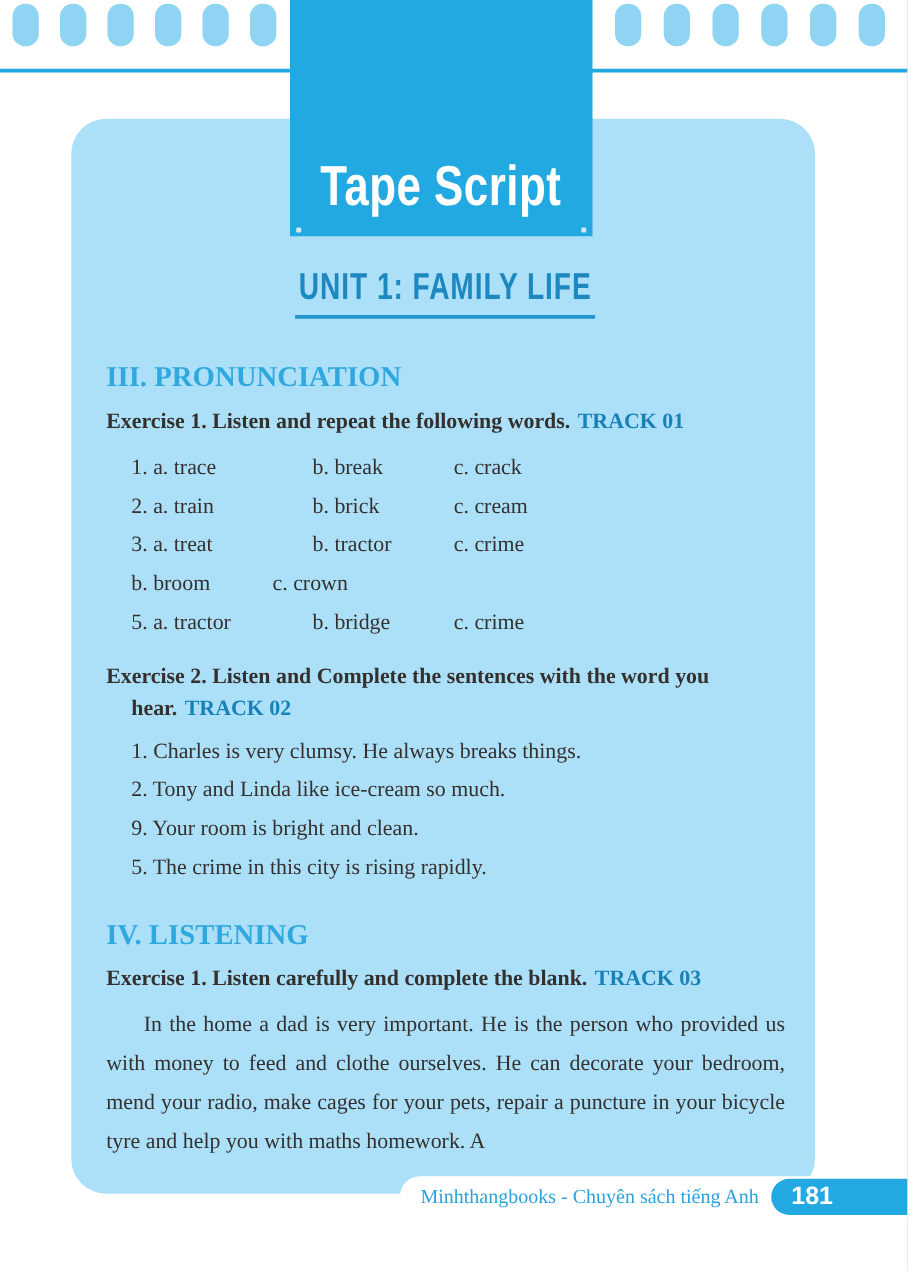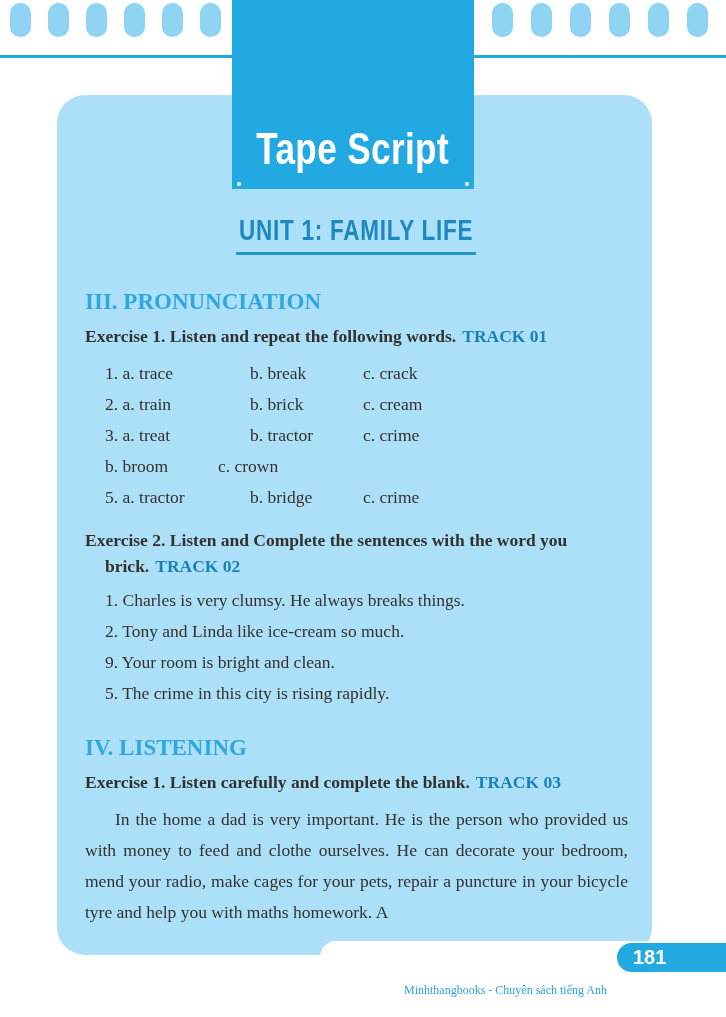--- a/index.html
+++ b/index.html
@@ -57,21 +57,21 @@
   .paragraph{
     margin:9px 0 0 0;text-align:justify;text-indent:30px;line-height:31px;
   }
   
   .footer-strip{
     position:absolute;left:320px;top:941px;width:406px;height:36px;background:#ffffff;
     border-top-left-radius:16px;z-index:2;display:flex;align-items:flex-start;
     justify-content:flex-end;box-sizing:border-box;padding:5px 119px 0 0;
   }
   .publisher{
-    color:#2AA3DC;font-size:12px;line-height:24px;white-space:nowrap;margin-top:32px;
+    color:#2AA3DC;font-size:16px;line-height:24px;white-space:nowrap;
   }
   .page-badge{
     position:absolute;left:617px;top:943px;width:109px;height:29px;background:#22A9E2;
     border-radius:15px 0 0 15px;z-index:3;display:flex;align-items:center;
     box-sizing:border-box;padding-left:16px;
   }
   .page-badge span{
     color:#ffffff;font-family:"Liberation Sans",sans-serif;font-size:20px;font-weight:bold;
   }
 </style>
@@ -133,21 +133,21 @@
         <span class="col-c">c. crown</span>
       </div>
       <div class="word-row">
         <span class="col-a">5. a. tractor</span>
         <span class="col-b">b. bridge</span>
         <span class="col-c">c. crime</span>
       </div>
     </div>
 
     <div class="exercise-line" style="margin-top:14px">Exercise 2. Listen and Complete the sentences with the word you</div>
-    <div class="exercise-line cont"><span>brick.</span><span class="track">TRACK 02</span></div>
+    <div class="exercise-line cont"><span>hear.</span><span class="track">TRACK 02</span></div>
 
     <div class="sentences">
       <div class="sentence">1. Charles is very clumsy. He always breaks things.</div>
       <div class="sentence">2. Tony and Linda like ice-cream so much.</div>
       <div class="sentence">9. Your room is bright and clean.</div>
       <div class="sentence">5. The crime in this city is rising rapidly.</div>
     </div>
 
     <div class="section-heading listening-heading">IV. LISTENING</div>
 

